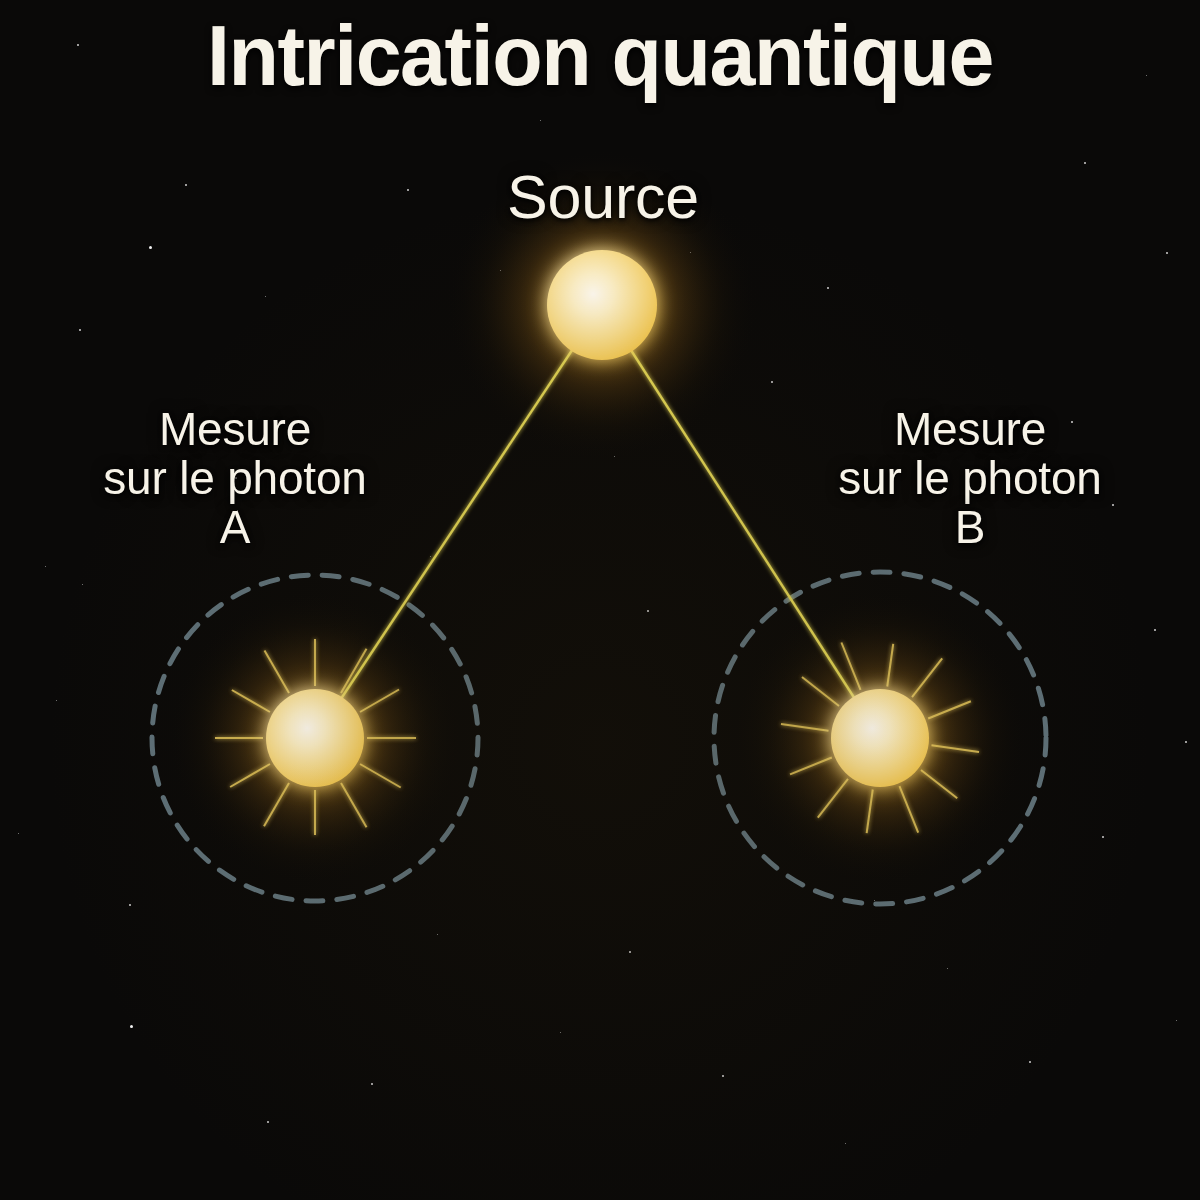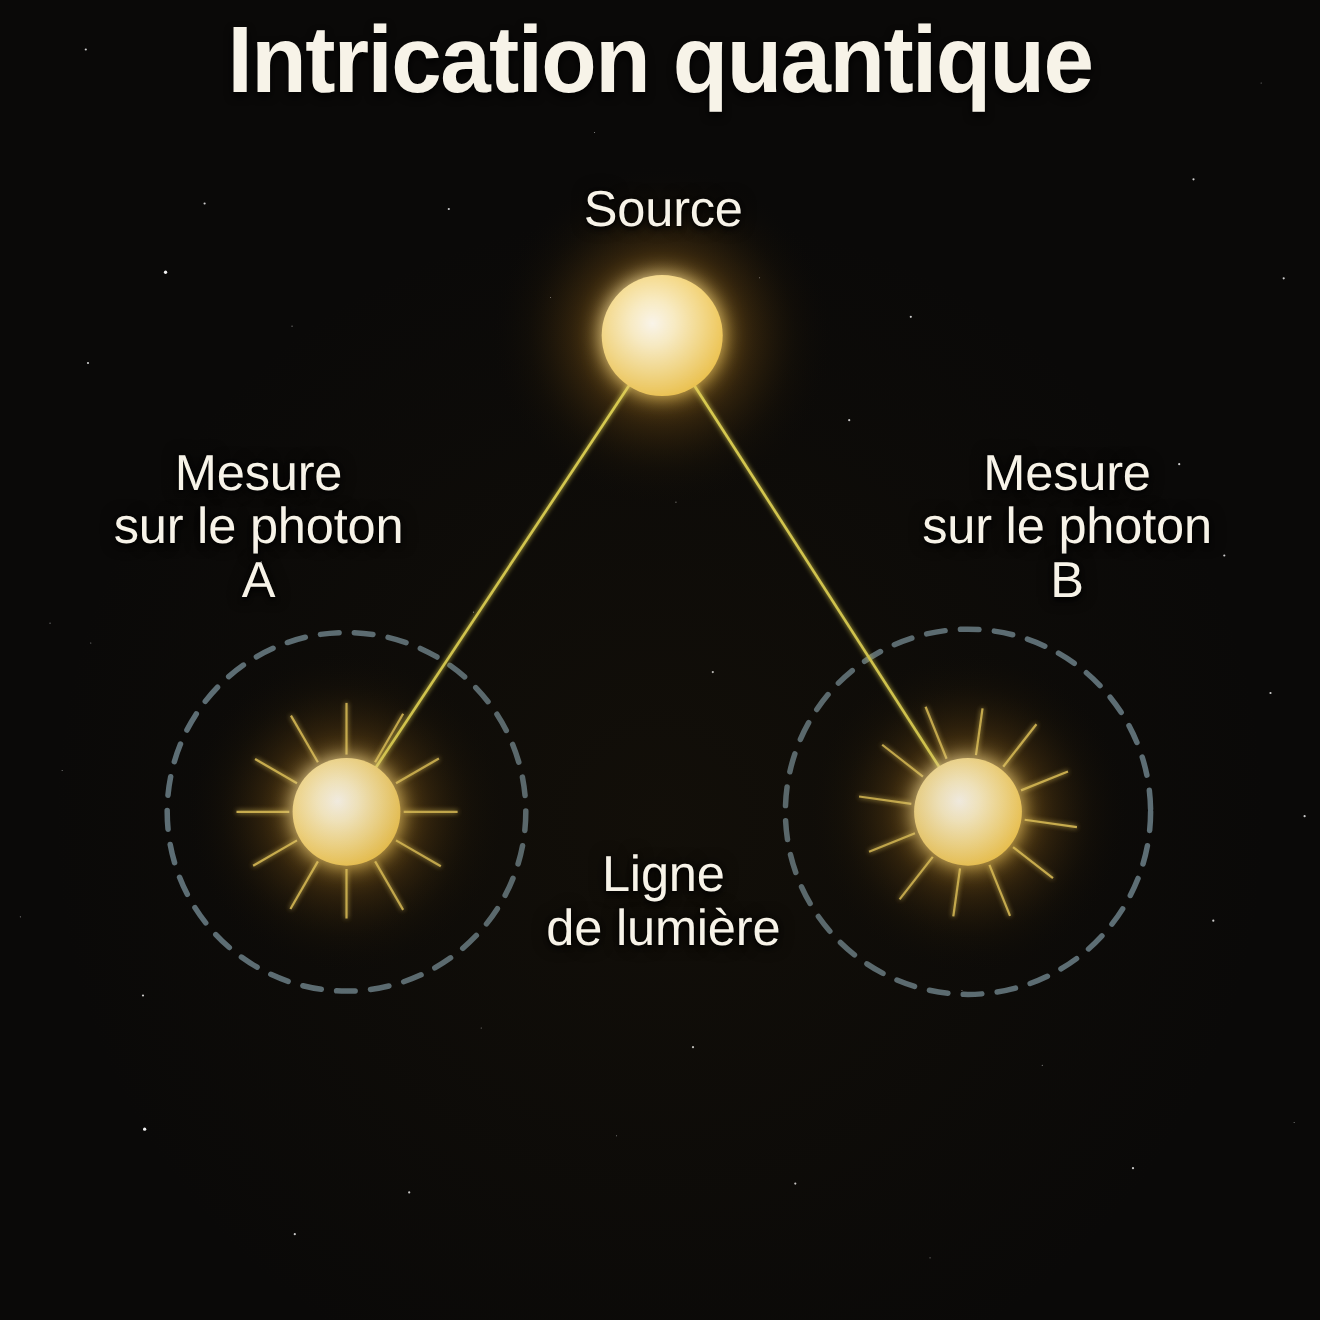--- a/index.html
+++ b/index.html
@@ -63,21 +63,21 @@
     font-size: 86px;
     font-weight: 700;
     letter-spacing: -1.5px;
     transform: scaleX(0.96);
     text-shadow: 0 3px 8px rgba(0,0,0,0.95);
   }
   #label-source {
     left: 403px;
     top: 165px;
     width: 400px;
-    font-size: 46px;
+    font-size: 61px;
     font-weight: 400;
   }
   #label-a {
     left: 15px;
     top: 405px;
     width: 440px;
     font-size: 46px;
     font-weight: 400;
   }
   #label-b {
@@ -306,16 +306,14 @@
   <div class="label" id="label-source">Source</div>
 
   <div class="label" id="label-a">Mesure
 sur le photon
 A</div>
 
   <div class="label" id="label-b">Mesure
 sur le photon
 B</div>
 
-  <div class="label" id="label-line">Ligne
-de lumière</div>
 
 </div>
 
 </body></html>

